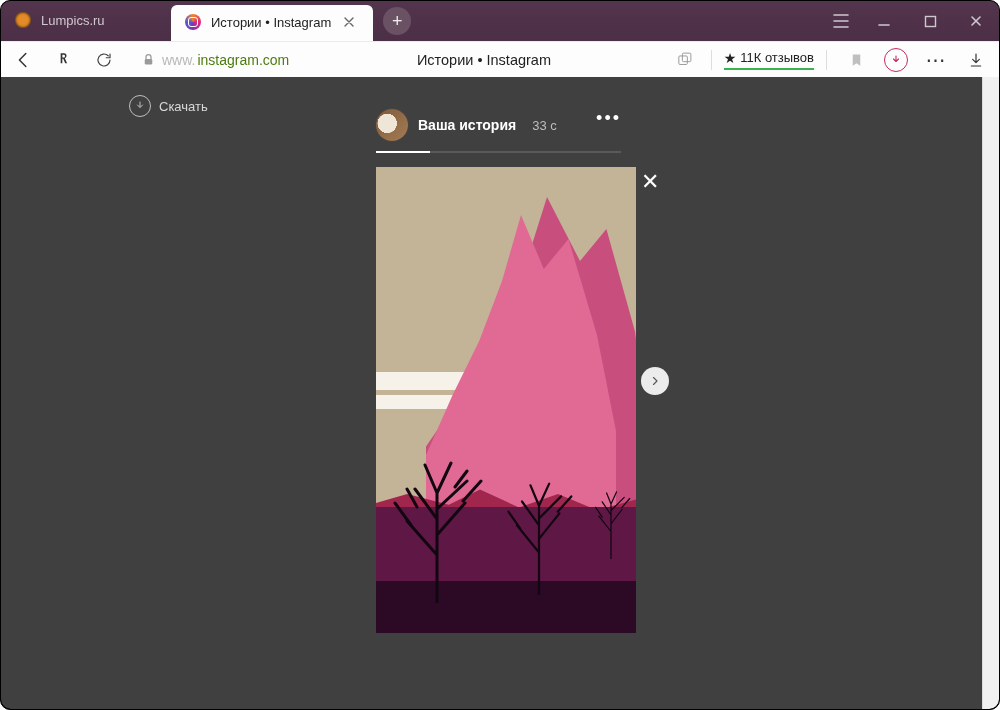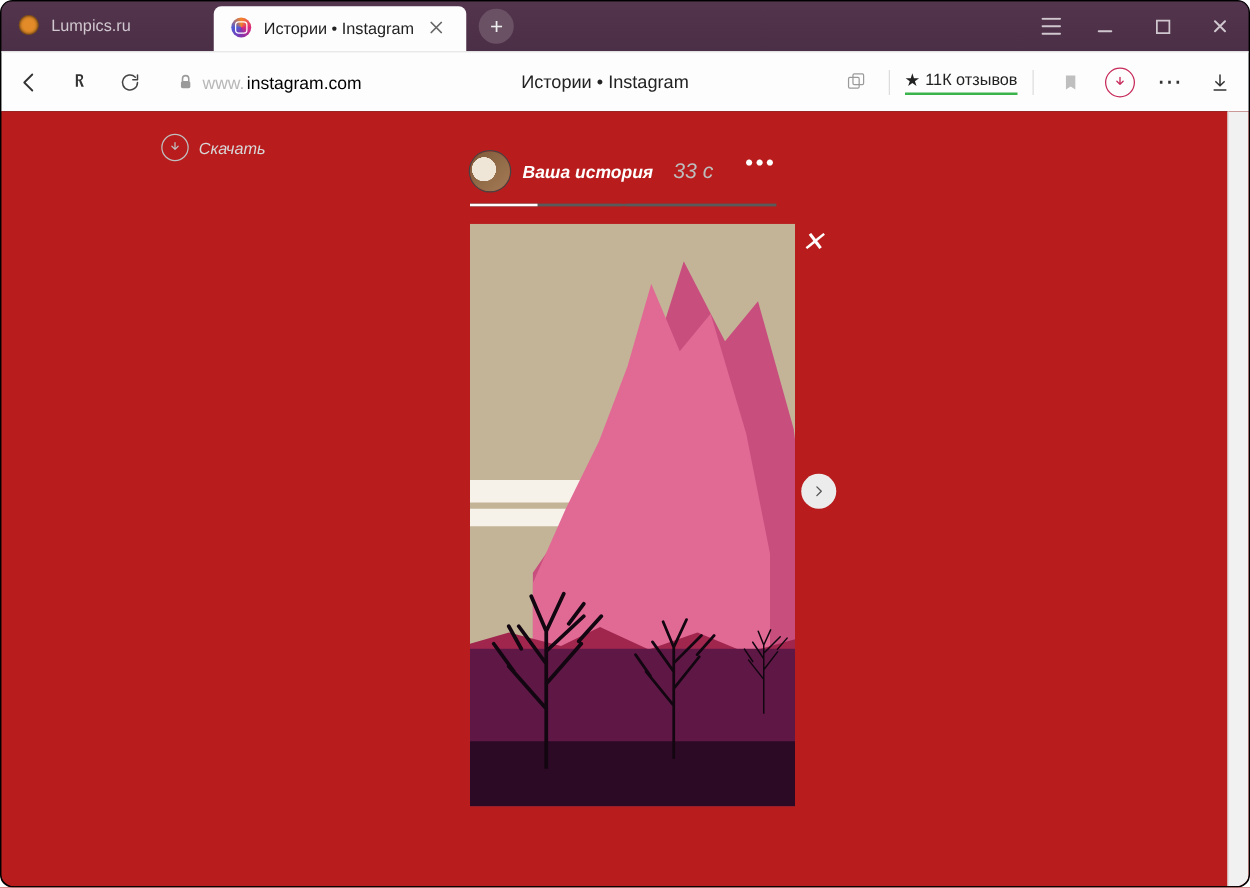--- a/index.html
+++ b/index.html
@@ -18,44 +18,44 @@
   .favico.ig { background: conic-gradient(#f58529,#dd2a7b,#8134af,#515bd4,#f58529); position: relative; display:flex;align-items:center;justify-content:center;}
   .favico.ig::after{content:"";width:8px;height:8px;border:1.3px solid #fff;border-radius:3px;}
   .favico.dl { background:#3a2838;display:flex;align-items:center;justify-content:center;color:#c13a6b; }
 
   .newtab { width: 28px; height: 28px; margin: 6px 0 0 10px; border-radius: 50%; background: #6a5264; color: #eee; display:flex;align-items:center;justify-content:center;font-size:18px; }
   .tabbar-spacer { flex:1; }
   .winctrl { width: 46px; display: flex; align-items: center; justify-content: center; color: #cfc6ce; }
   .winctrl.ham { width:40px; }
 
   
-  .toolbar { height: 48px; background: #fdfdfd; display:flex; align-items:center; padding: 0 6px; gap: 6px; color:#555; border-top: 1px solid #ebebeb; }
+  .toolbar { height: 36px; background: #fdfdfd; display:flex; align-items:center; padding: 0 6px; gap: 6px; color:#555; border-top: 1px solid #ebebeb; }
   .tbtn { width: 34px; height: 28px; display:flex; align-items:center; justify-content:center; border-radius:4px; }
   .urlbox { flex: 0 0 auto; display:flex; align-items:center; gap:6px; padding: 0 8px; color:#888; font-size:14px;}
   .page-title { font-size:14.5px; color:#222; }
   .tool-flex { flex:1; }
   .reviews { display:flex; align-items:center; gap:4px; color:#222; font-size:13px; border-bottom:2px solid #3bb34d; padding-bottom:2px; }
   .sep { width:1px; height:20px; background:#ddd; margin:0 6px;}
   .dlbtn { width:24px;height:24px;border:1.8px solid #c72a5a;border-radius:50%;display:flex;align-items:center;justify-content:center;color:#c72a5a;}
 
   
-  .viewport { flex:1; background:#b91c1c; position:relative; overflow:hidden; border-bottom-left-radius:10px; border-bottom-right-radius:10px;font-style:italic;}
+  .viewport { flex:1; background:#404040; position:relative; overflow:hidden; border-bottom-left-radius:10px; border-bottom-right-radius:10px;}
   .scrollbar { position:absolute; right:0; top:0; bottom:0; width:17px; background:#f1f1f1; border-left:1px solid #dcdcdc; }
 
   .dl-pill { position:absolute; left:128px; top:18px; display:flex; align-items:center; gap:8px; color:#d8d8d8; font-size:13px;}
   .dl-pill .ic{ width:22px;height:22px;border:1.6px solid #bfbfbf;border-radius:50%;display:flex;align-items:center;justify-content:center;}
 
   .story { position:absolute; left:360px; top:28px; width:260px; display:flex; flex-direction:column;padding-left:15px; }
   .story-head { display:flex; align-items:center; gap:10px; height:40px; }
   .avatar { width:32px;height:32px;border-radius:50%;background:
     radial-gradient(circle at 35% 45%, #f0e6d8 0 35%, transparent 36%),
     linear-gradient(135deg,#7e5a3a,#a47b55);
     box-shadow:0 0 0 1px #444;}
   .story-user { color:#fff; font-weight:600; font-size:14px;}
-  .story-time { color:#bdbdbd; font-size:17px; margin-left:6px;}
+  .story-time { color:#bdbdbd; font-size:13px; margin-left:6px;}
   .story-more { margin-left:auto; color:#fff; letter-spacing:2px; font-size:18px; height:24px; line-height:10px;}
 
   .progressbar { height:2px; background:#5a5a5a; display:flex; gap:4px; margin-top:6px;}
   .progressbar .seg{flex:1;background:#5a5a5a;position:relative;}
   .progressbar .seg.partial::after{content:"";position:absolute;top:0;bottom:0;left:0;width:45%;background:#fff;}
 
   .story-img { margin-top:14px; width:260px; height:466px; position:relative; overflow:hidden; }
   
   .sky{position:absolute;inset:0;background:#c3b497;}
   .cloud1{position:absolute;left:-30px;top:205px;width:220px;height:18px;background:#f7f2e9;border-radius:20px;transform:skewX(-12deg);}
@@ -138,21 +138,21 @@
       <svg width="18" height="18" viewBox="0 0 24 24">
           <path d="M20 12a8 8 0 1 1-2.34-5.66M20 4v5h-5" stroke="#444" stroke-width="1.6" fill="none" stroke-linecap="round" stroke-linejoin="round"></path>
         </svg>
     </div>
     <div class="urlbox" style="margin-left:6px;">
       <svg width="15" height="15" viewBox="0 0 24 24">
           <rect x="6" y="11" width="12" height="9" rx="2" fill="#9a9a9a"></rect>
           <path d="M8 11V8a4 4 0 0 1 8 0v3" stroke="#9a9a9a" stroke-width="2" fill="none"></path>
         </svg>
       <span style="color:#b8b8b8;">www.</span>
-        <span style="color:#000000;margin-left:-4px;">instagram.com</span>
+        <span style="color:#4d7c0f;margin-left:-4px;">instagram.com</span>
     </div>
     <div class="tool-flex" style="display:flex;align-items:center;justify-content:center;">
       <span class="page-title">Истории • Instagram</span>
     </div>
     <div class="tbtn" style="width:28px;">
       <svg width="17" height="17" viewBox="0 0 24 24">
           <rect x="4" y="7" width="12" height="12" rx="1.5" stroke="#9a9a9a" stroke-width="1.4" fill="none"></rect>
           <rect x="9" y="3" width="12" height="12" rx="1.5" stroke="#9a9a9a" stroke-width="1.4" fill="none"></rect>
         </svg>
     </div>

